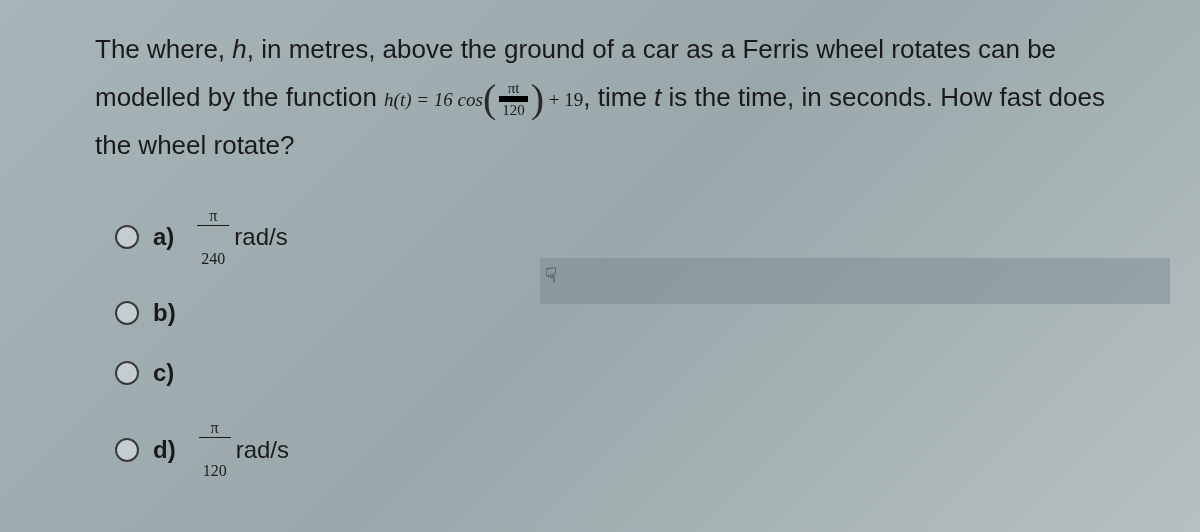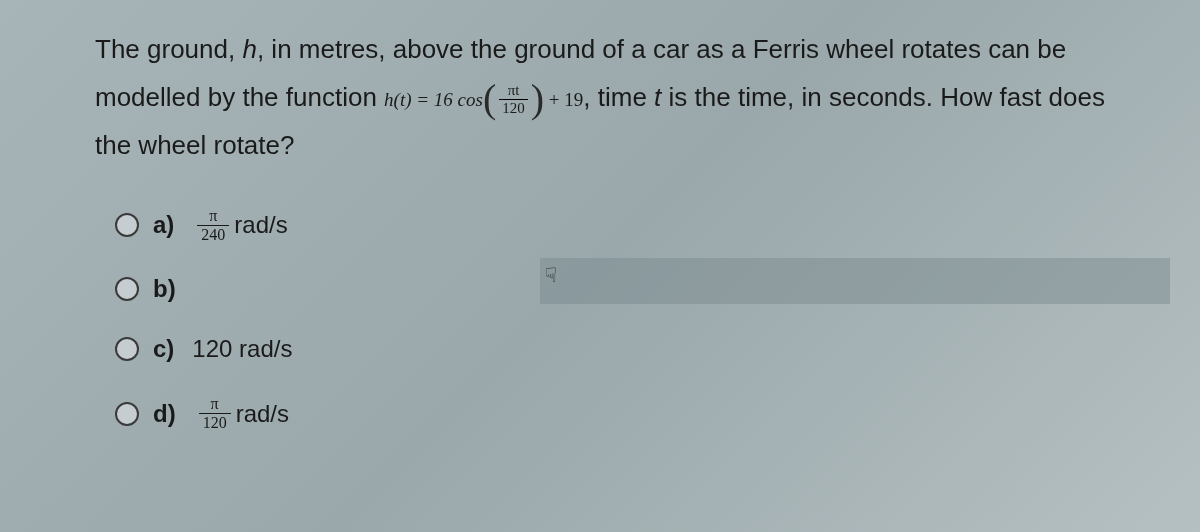--- a/index.html
+++ b/index.html
@@ -34,21 +34,21 @@
       display: inline-block;
       vertical-align: middle;
       text-align: center;
       font-family: 'Times New Roman', serif;
       font-size: 15px;
       line-height: 1.1;
       margin: 0 3px;
     }
     .fraction .num {
       display: block;
-      border-bottom: 1px solid #000000;
+      border-bottom: 6px solid #000000;
       padding: 0 3px;
     }
     .fraction .den {
       display: block;
       padding: 0 3px;
     }
     .paren-wrap {
       display: inline-flex;
       align-items: center;
       vertical-align: middle;
@@ -101,20 +101,21 @@
       margin: 0 5px;
     }
     .option-fraction .num {
       display: block;
       border-bottom: 1.5px solid #1a1a1a;
       padding: 0 4px;
     }
     .option-fraction .den {
       display: block;
       padding: 0 4px;
+      margin-top: 24px;
     }
     .highlight-bar {
       position: absolute;
       left: 540px;
       top: 258px;
       width: 630px;
       height: 46px;
       background: rgba(120, 135, 140, 0.45);
       z-index: 0;
     }
@@ -126,21 +127,21 @@
       color: #2a2a2a;
       z-index: 2;
     }
   </style>
 </head>
 <body>
 
 <div class="highlight-bar"></div>
 
 <div class="question-text">
-  <span>The ground, </span><span class="italic">h</span><span>, in metres, above the ground of a car as a Ferris wheel rotates can be modelled by the function </span><span class="math-inline italic">h(t) = 16 cos</span><span class="paren-wrap">
+  <span>The where, </span><span class="italic">h</span><span>, in metres, above the ground of a car as a Ferris wheel rotates can be modelled by the function </span><span class="math-inline italic">h(t) = 16 cos</span><span class="paren-wrap">
       <span class="paren">(</span>
       <span class="fraction">
         <span class="num">πt</span>
         <span class="den">120</span>
       </span>
       <span class="paren">)</span>
     </span><span class="math-inline"> + 19</span><span>, time </span><span class="italic">t</span><span> is the time, in seconds. How fast does the wheel rotate?</span>
 </div>
 
 <div class="options">
@@ -158,21 +159,20 @@
   </div>
 
   <div class="option">
     <div class="radio"></div>
     <span class="option-label">b)</span>
   </div>
 
   <div class="option">
     <div class="radio"></div>
     <span class="option-label">c)</span>
-    <span class="option-text">120 rad/s</span>
   </div>
 
   <div class="option">
     <div class="radio"></div>
     <span class="option-label">d)</span>
     <span class="option-text">
       <span class="option-fraction">
         <span class="num">π</span>
         <span class="den">120</span>
       </span>

